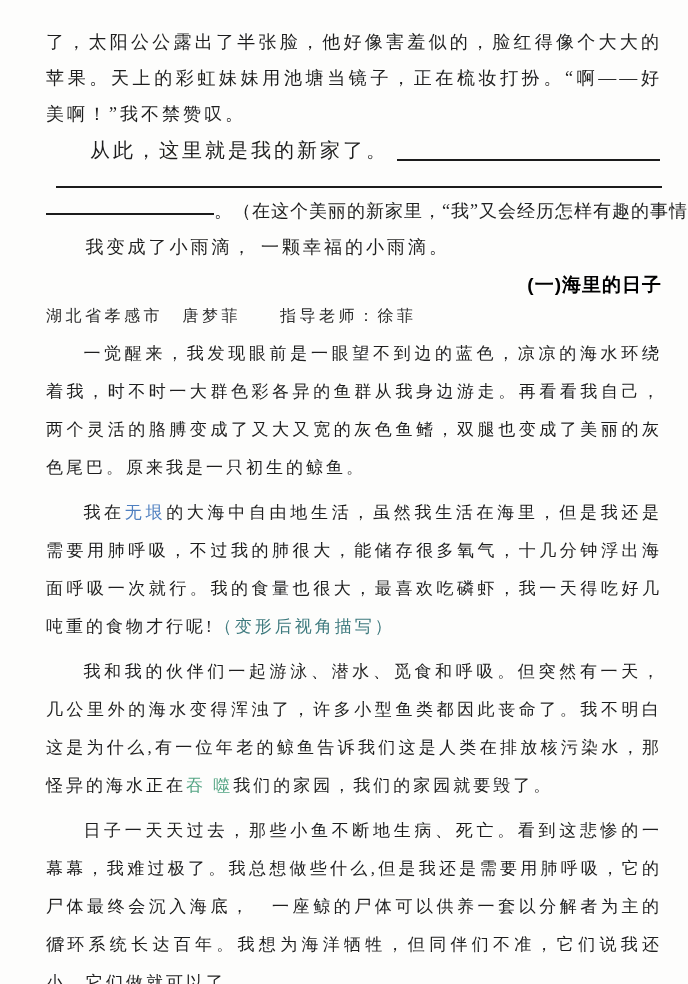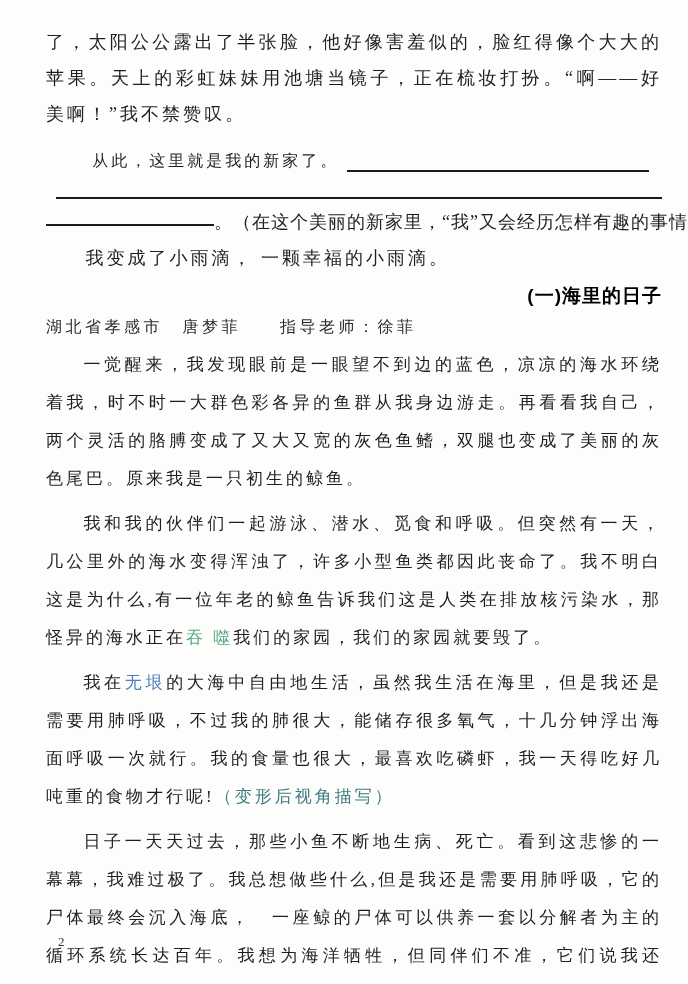--- a/index.html
+++ b/index.html
@@ -18,23 +18,23 @@
   .intro-para {
     margin: 0;
     font-size: 18px;
     line-height: 36px;
     letter-spacing: 3px;
     text-align: justify;
   }
   .flex-line {
     display: flex;
     align-items: flex-end;
-    margin: 11px;
+    margin: 0;
     padding-left: 2.2em;
-    font-size: 16px;
+    font-size: 20px;
     line-height: 36px;
     letter-spacing: 3px;
   }
   .blank-fill {
     flex: 1;
     border-bottom: 2px solid #1c1c1c;
     margin: 0 2px 7px 8px;
     height: 1px;
   }
   .hr-line {
@@ -125,20 +125,20 @@
 
   <p class="raindrop-line">我变成了小雨滴， 一颗幸福的小雨滴。</p>
 
 
   <h3 class="essay-title">(一)海里的日子</h3>
 
   <div class="byline">湖北省孝感市　唐梦菲　　指导老师：徐菲</div>
 
   <div class="essay-body">
       <p class="essay-para"><span>一觉醒来，我发现眼前是一眼望不到边的蓝色，凉凉的海水环绕着我，时不时一大群色彩各异的鱼群从我身边游走。再看看我自己，两个灵活的胳膊变成了又大又宽的灰色鱼鳍，双腿也变成了美丽的灰色尾巴。原来我是一只初生的鲸鱼。</span></p>
+      <p class="essay-para"><span>我在</span><span style="color: rgb(78, 127, 192);">无垠</span><span>的大海中自由地生活，虽然我生活在海里，但是我还是需要用肺呼吸，不过我的肺很大，能储存很多氧气，十几分钟浮出海面呼吸一次就行。我的食量也很大，最喜欢吃磷虾，我一天得吃好几吨重的食物才行呢!</span><span style="color: rgb(62, 122, 126);">（变形后视角描写）</span></p>
       <p class="essay-para"><span>我和我的伙伴们一起游泳、潜水、觅食和呼吸。但突然有一天，几公里外的海水变得浑浊了，许多小型鱼类都因此丧命了。我不明白这是为什么,有一位年老的鲸鱼告诉我们这是人类在排放核污染水，那怪异的海水正在</span><span style="color: rgb(85, 165, 132);">吞 噬</span><span>我们的家园，我们的家园就要毁了。</span></p>
-      <p class="essay-para"><span>我在</span><span style="color: rgb(78, 127, 192);">无垠</span><span>的大海中自由地生活，虽然我生活在海里，但是我还是需要用肺呼吸，不过我的肺很大，能储存很多氧气，十几分钟浮出海面呼吸一次就行。我的食量也很大，最喜欢吃磷虾，我一天得吃好几吨重的食物才行呢!</span><span style="color: rgb(62, 122, 126);">（变形后视角描写）</span></p>
       <p class="essay-para"><span>日子一天天过去，那些小鱼不断地生病、死亡。看到这悲惨的一幕幕，我难过极了。我总想做些什么,但是我还是需要用肺呼吸，它的尸体最终会沉入海底，　一座鲸的尸体可以供养一套以分解者为主的循环系统长达百年。我想为海洋牺牲，但同伴们不准，它们说我还小，它们做就可以了。</span></p>
       <p class="essay-para"><span>一个，两个，三个……一个个同伴消失在我的身边，牺牲了自己的生命，沉入还未被污染的海底。但是情况依然没有好转，我每天看着泛着诡异颜色的海水逐渐蔓延，看着很多海洋生物因此</span></p>
     </div>
 
   <div class="page-number">2</div>
 </div>
 
 </body></html>

